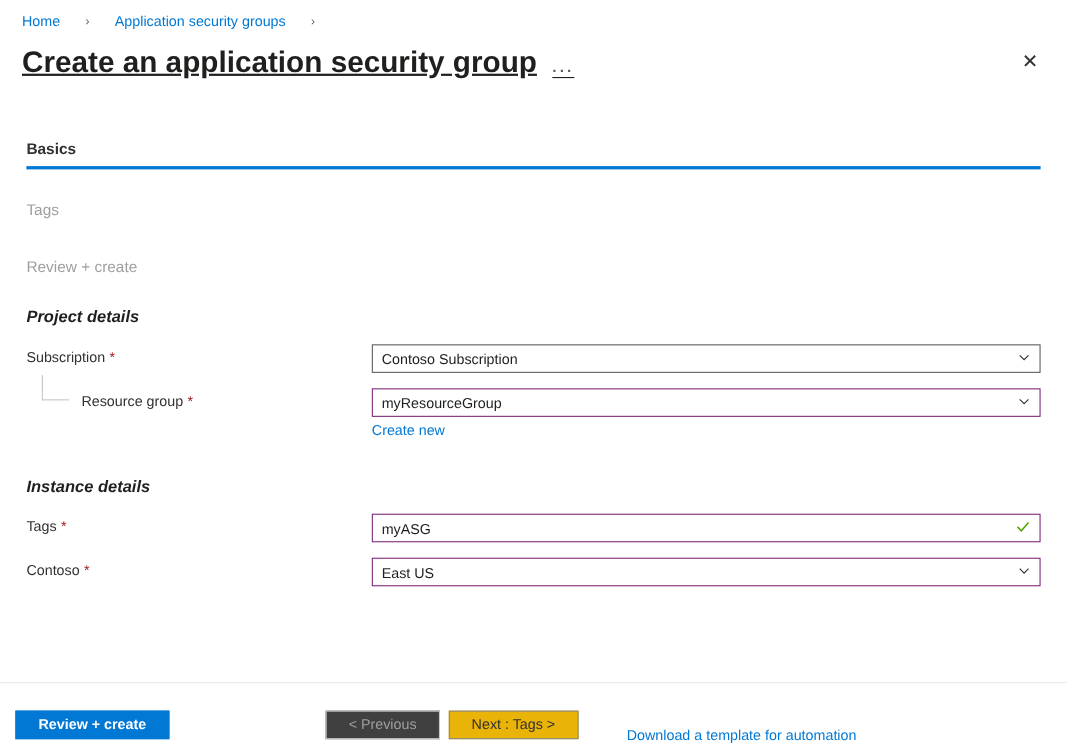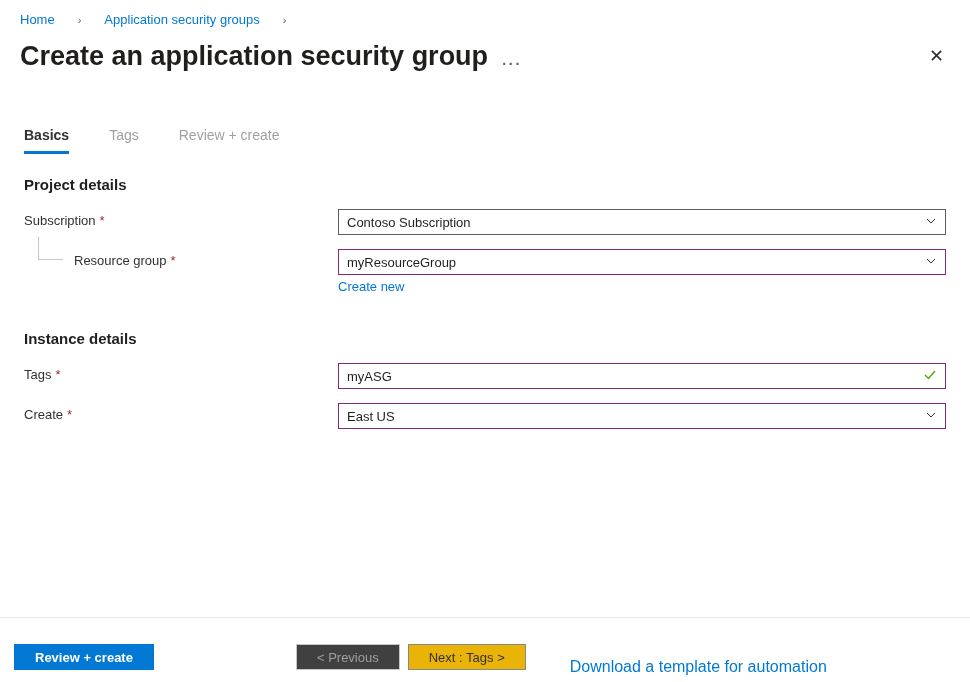--- a/index.html
+++ b/index.html
@@ -38,58 +38,61 @@
       justify-content: space-between;
       padding: 8px 20px 0 20px;
     }
     .page-title {
       font-size: 27px;
       font-weight: 600;
       color: #201f1e;
       display: flex;
       align-items: flex-end;
       gap: 14px;
+      text-decoration: underline;
     }
     .more-dots {
       color: #605e5c;
       font-size: 14px;
       letter-spacing: 2px;
       cursor: pointer;
     }
     .close-x {
       font-size: 18px;
       color: #323130;
       cursor: pointer;
       padding: 6px;
       font-weight: 400;
     }
     .tabs {
       display: flex;
-      gap: 40px;
+      gap: 28px;
       padding: 54px 24px 0 24px;
+      flex-direction: column;
     }
     .tab {
       padding-bottom: 8px;
       cursor: pointer;
       font-size: 14px;
       color: #a19f9d;
     }
     .tab.active {
       color: #323130;
       font-weight: 600;
       border-bottom: 3px solid #0078d4;
     }
     .section {
       padding: 22px 24px 0 24px;
     }
     .section-title {
       font-weight: 600;
       font-size: 15px;
       color: #201f1e;
       margin-bottom: 16px;
+      font-style: italic;
     }
     .field-row {
       display: flex;
       align-items: flex-start;
       margin-bottom: 14px;
     }
     .field-label-wrap {
       width: 314px;
       padding-top: 4px;
       font-size: 13px;
@@ -183,21 +186,21 @@
       background: #404040;
       color: #a19f9d;
       border-color: #c8c6c4;
       cursor: default;
     }
     .footer-gap {
       width: 126px;
     }
     .footer-link {
       color: #0078d4;
-      font-size: 16px;
+      font-size: 13px;
       margin-left: 36px;
       cursor: pointer;
       margin-top: 20px;
     }
   </style>
 </head>
 <body>
 
 <div class="breadcrumb">
   <a>Home</a>
@@ -274,21 +277,21 @@
           <svg width="14" height="14" viewBox="0 0 14 14">
               <path d="M2 7 L5.5 10.5 L12 3" stroke="#57a300" stroke-width="1.4" fill="none"></path>
             </svg>
         </span>
       </div>
     </div>
   </div>
 
   <div class="field-row">
     <div class="field-label-wrap">
-      <span>Create</span>
+      <span>Contoso</span>
         <span class="req">*</span>
     </div>
     <div class="field-control">
       <div class="dropdown accent">
         <span>East US</span>
         <span class="chevron">
           <svg width="12" height="12" viewBox="0 0 12 12">
               <path d="M2 4 L6 8 L10 4" stroke="#323130" stroke-width="1" fill="none"></path>
             </svg>
         </span>

